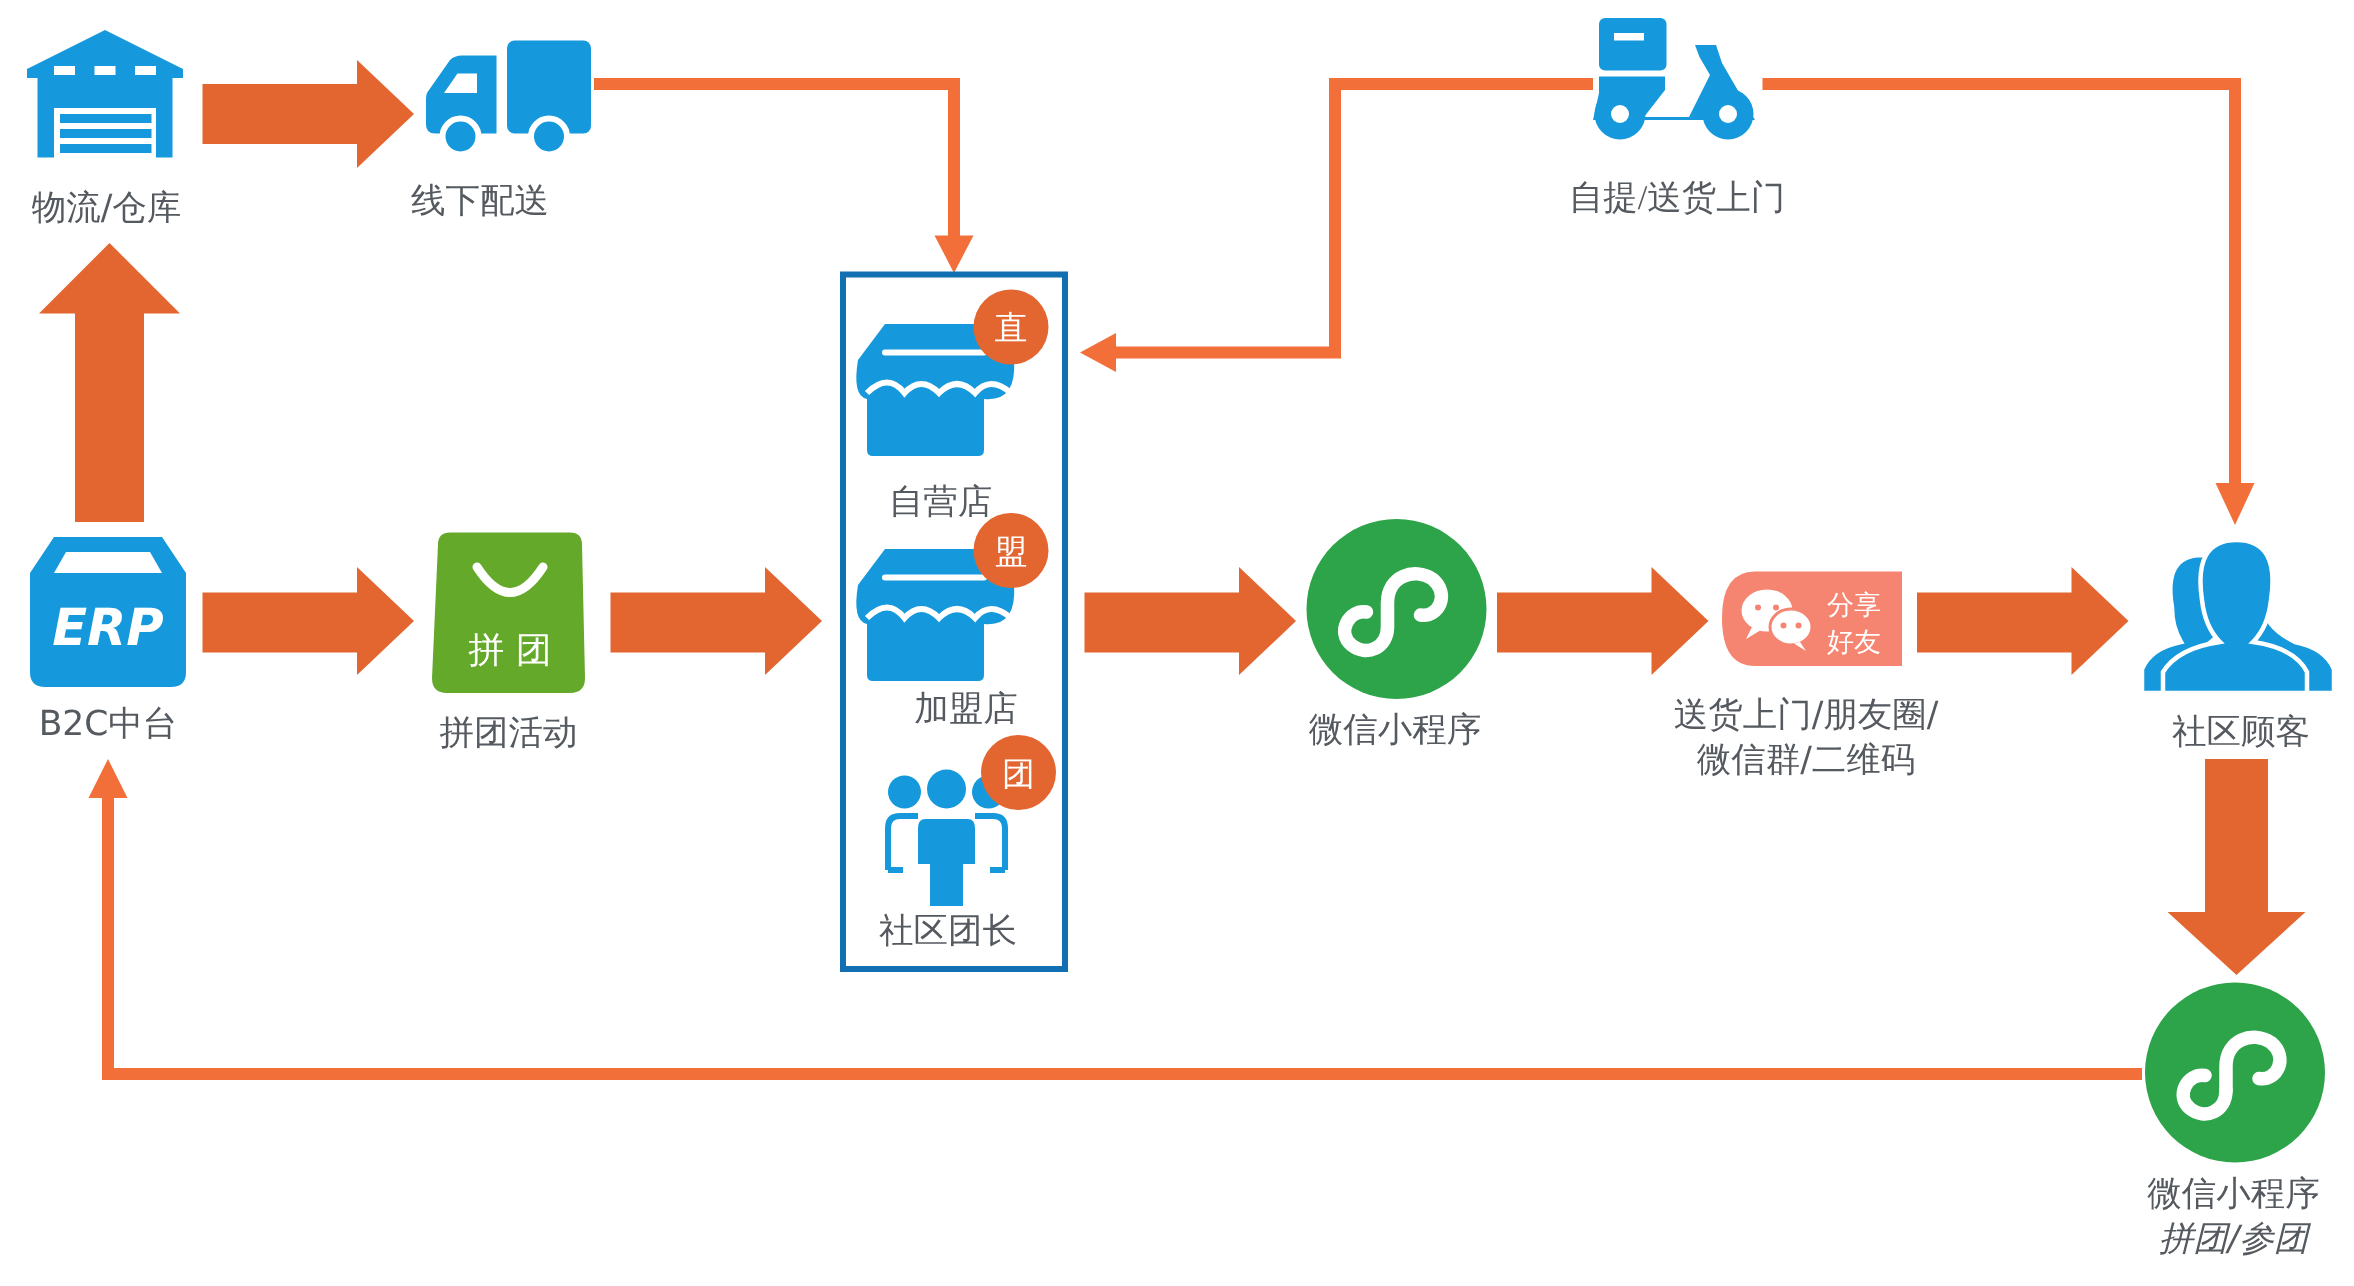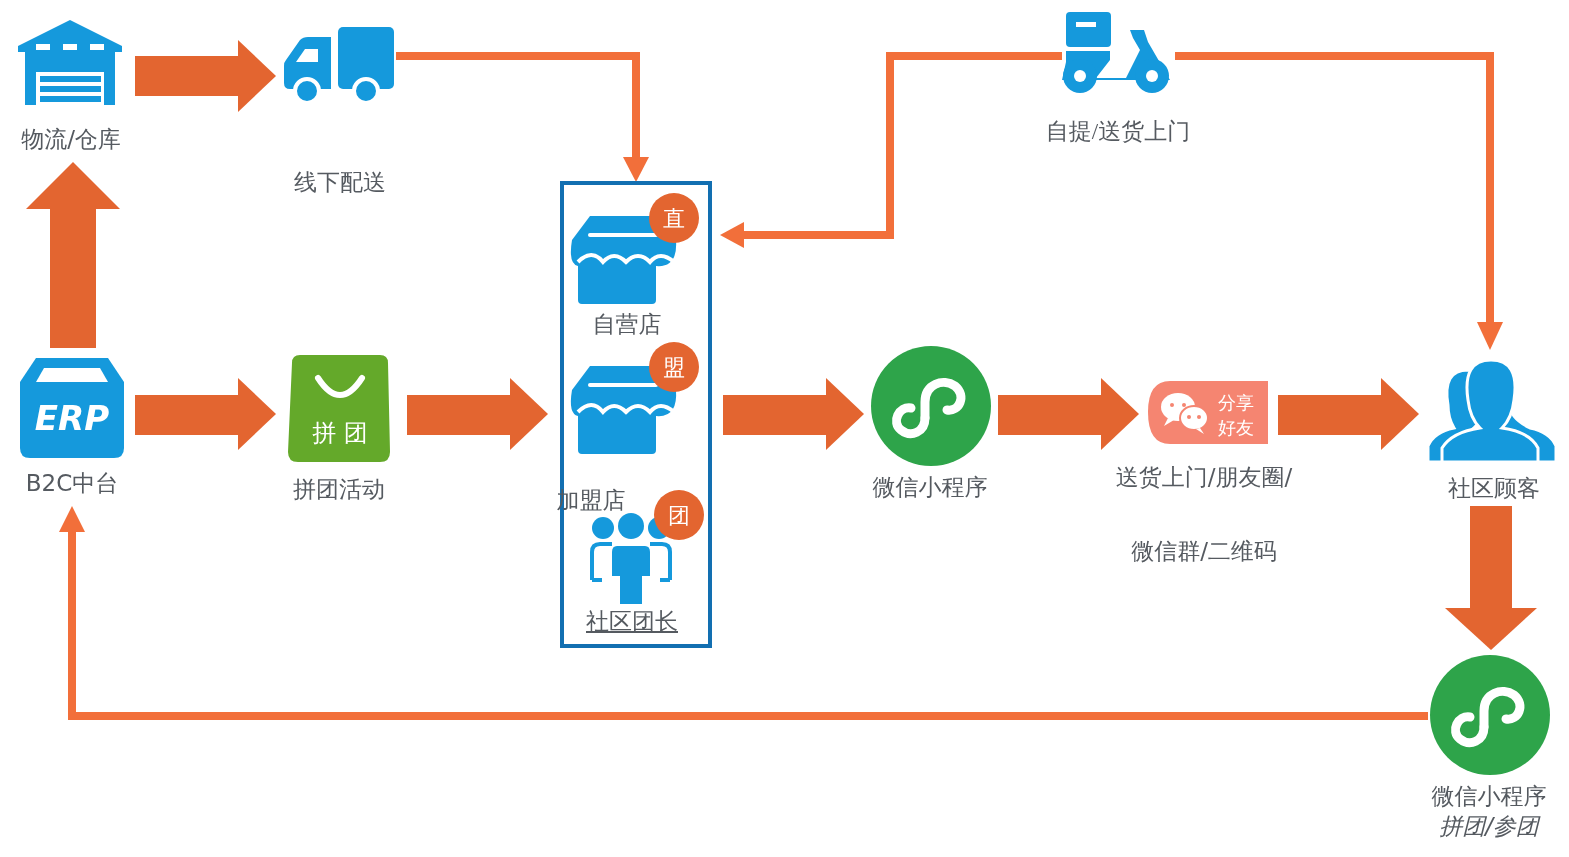--- a/index.html
+++ b/index.html
@@ -185,25 +185,25 @@
 
   <g>
     <circle cx="1490" cy="715" r="60" fill="#2ea44a"></circle>
     <g transform="translate(1492,717)">
         <use href="#mp-logo"></use>
       </g>
   </g>
 </svg>
 
 <div class="label" style="left:71px; top:124px;">物流/仓库</div>
-<div class="label" style="left:340px; top:119px;margin-top:48px;">线下配送</div>
+<div class="label" style="left:320px; top:119px;">线下配送</div>
 <div class="label" style="left:1118px; top:117px;font-family:Liberation Serif, serif;">自提/送货上门</div>
 <div class="label" style="left:72px; top:468px;">B2C中台</div>
 <div class="label" style="left:339px; top:474px;">拼团活动</div>
-<div class="label" style="left:627px; top:309px;">自营店</div>
-<div class="label" style="left:591px; top:458px;margin-top:27px;">加盟店</div>
-<div class="label" style="left:632px; top:606px;text-decoration:underline;">社区团长</div>
+<div class="label" style="left:627px; top:320px;">自营店</div>
+<div class="label" style="left:644px; top:458px;">加盟店</div>
+<div class="label" style="left:632px; top:606px;">社区团长</div>
 <div class="label" style="left:930px; top:472px;">微信小程序</div>
 <div class="label" style="left:1204px; top:462px;">送货上门/朋友圈/</div>
-<div class="label" style="left:1204px; top:492px;margin-top:44px;">微信群/二维码</div>
+<div class="label" style="left:1204px; top:492px;">微信群/二维码</div>
 <div class="label" style="left:1494px; top:473px;">社区顾客</div>
 <div class="label" style="left:1489px; top:781px;">微信小程序</div>
 <div class="label" style="left:1489px; top:811px;font-style:italic;">拼团/参团</div>
 
 </body></html>

